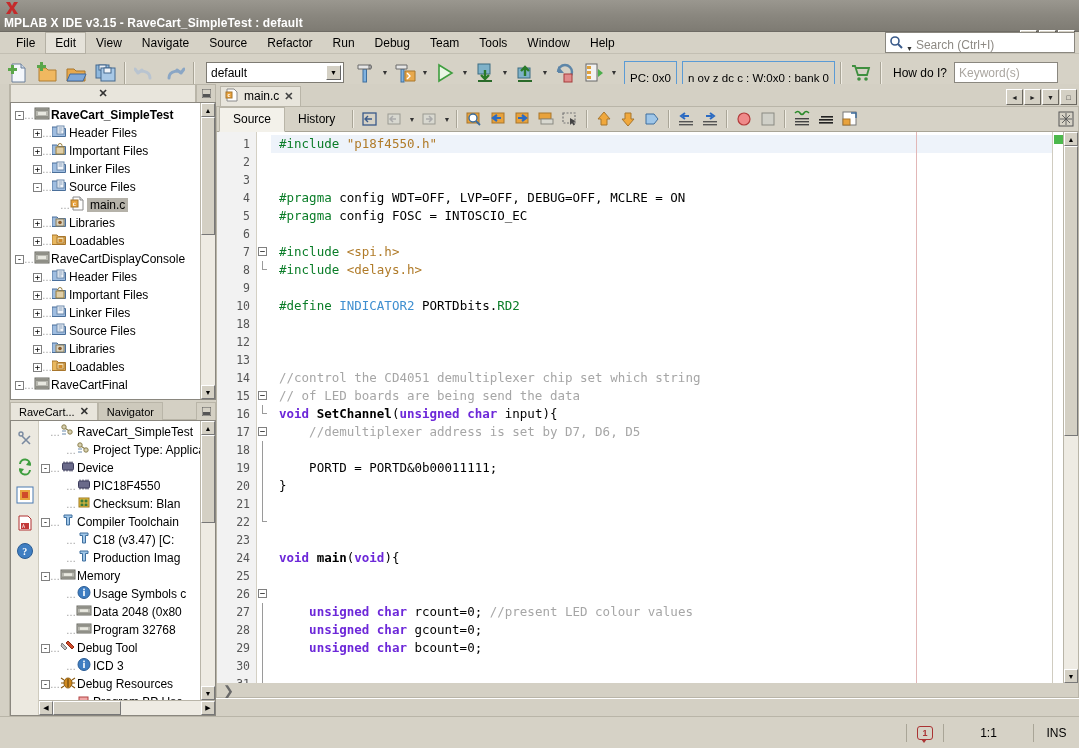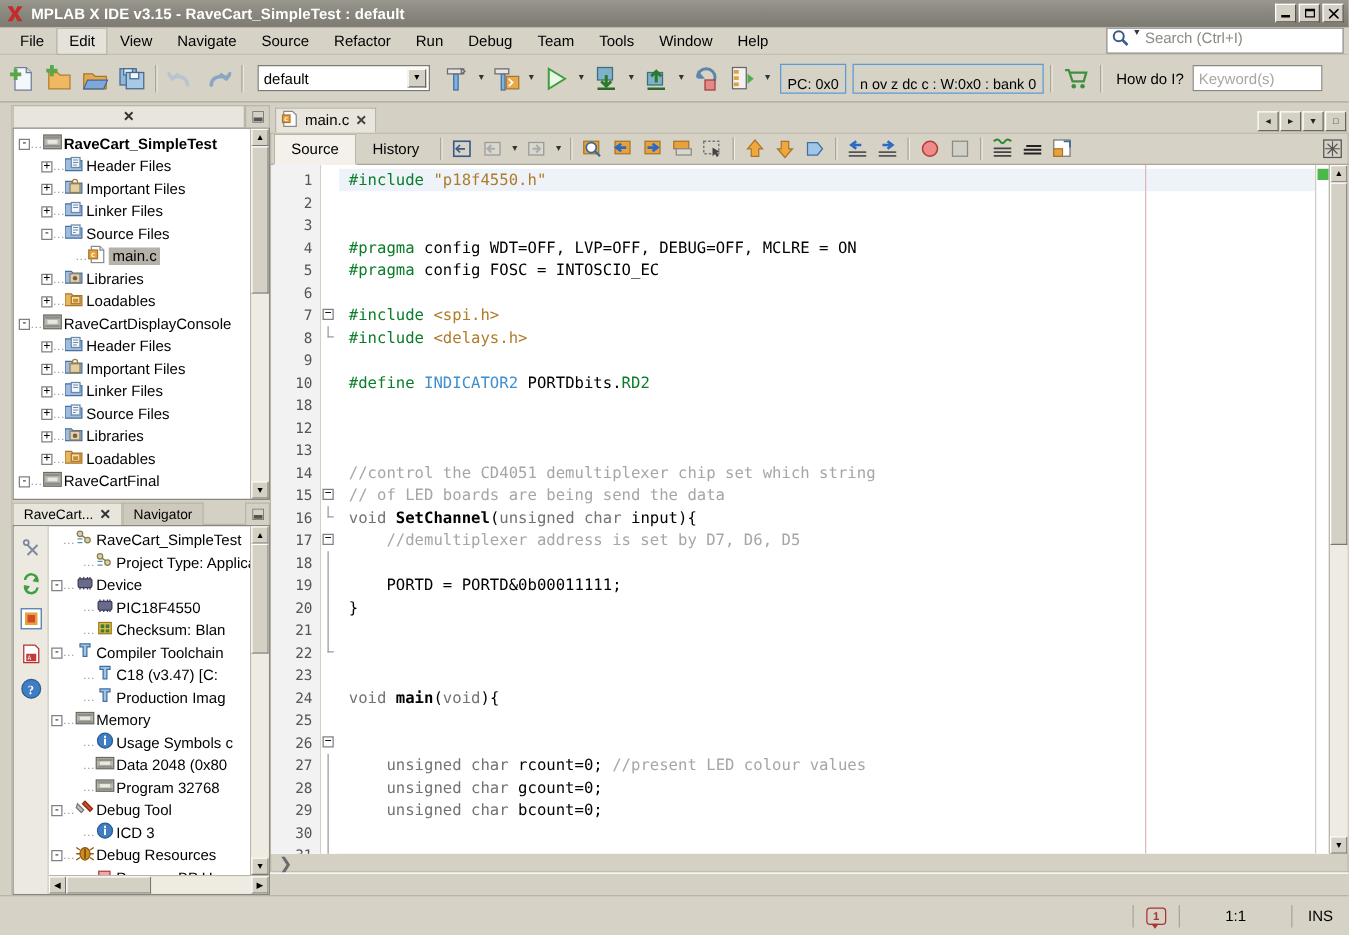--- a/index.html
+++ b/index.html
@@ -8,25 +8,26 @@
     width: 1079px; height: 748px;
     overflow: hidden;
     font-family: "Liberation Sans", sans-serif;
     font-size: 12px;
     background: #d6d2c6;
   }
   .app { width: 1079px; height: 748px; position: relative; background: #d4d0c4; }
 
   
   .titlebar {
-    height: 22px;
+    height: 32px;
     background: linear-gradient(to bottom, #9a978f 0%, #8a877f 50%, #7e7b73 100%);
-    display: flex; align-items: center;
+    display: flex; align-items: flex-start;
     padding-left: 4px;
     border-bottom: 1px solid #6e6b64;
+    flex-direction: column;
   }
   .title-icon { width: 16px; height: 16px; position: relative; margin-right: 5px; flex: none; }
   .title-icon svg { display:block; }
   .title-text { color: #ffffff; font-weight: bold; font-size: 12px; letter-spacing: .1px; }
   .win-btns { margin-left: auto; display: flex; gap: 2px; padding-right: 4px; }
   .win-btn {
     width: 17px; height: 15px;
     background: #d4d0c4;
     border: 1px solid #ffffff;
     border-right-color: #55534d; border-bottom-color: #55534d;
@@ -85,21 +86,21 @@
   }
   .howdoi { font-size: 12px; padding: 0 6px; }
   .kw-input {
     width: 104px; height: 21px; background: #fff; border: 1px solid #8a877f;
     display:flex; align-items:center; padding-left:4px;
     font-size: 12px; color: #aaa6a0;
   }
   .search-box {
     margin-left: auto; margin-right: 4px;
     width: 190px; height: 21px; background: #fff;
-    border: 1px solid #8a877f; display: flex; align-items: flex-start;
+    border: 1px solid #8a877f; display: flex; align-items: flex-end;
     padding-left: 3px; gap: 3px;
   }
   .search-ph { font-size: 12px; color: #8e8a84; }
 
   
   .main {
     position: absolute; top: 84px; left: 0; right: 0; bottom: 32px;
     display: flex; background: #d4d0c4;
   }
 
@@ -280,21 +281,21 @@
   }
   .sb-badge:after {
     content:''; position:absolute; left:3px; bottom:-4px;
     border-left: 3px solid transparent; border-right: 3px solid transparent;
     border-top: 4px solid #a33;
   }
 
   
   .k-pre { color: #0a7d28; }
   .k-str { color: #b07b29; }
-  .k-key { color: #737373; font-weight: normal; }
+  .k-key { color: #6d28d9; font-weight: bold; }
   .k-cmt { color: #a6a6a6; }
   .k-mac { color: #3f8fd0; }
   .k-fld { color: #0a7d28; }
   .k-fn  { color: #000; font-weight: bold; }
   .k-txt { color: #000; }
 </style>
 </head>
 <body>
 
 <div class="app">

